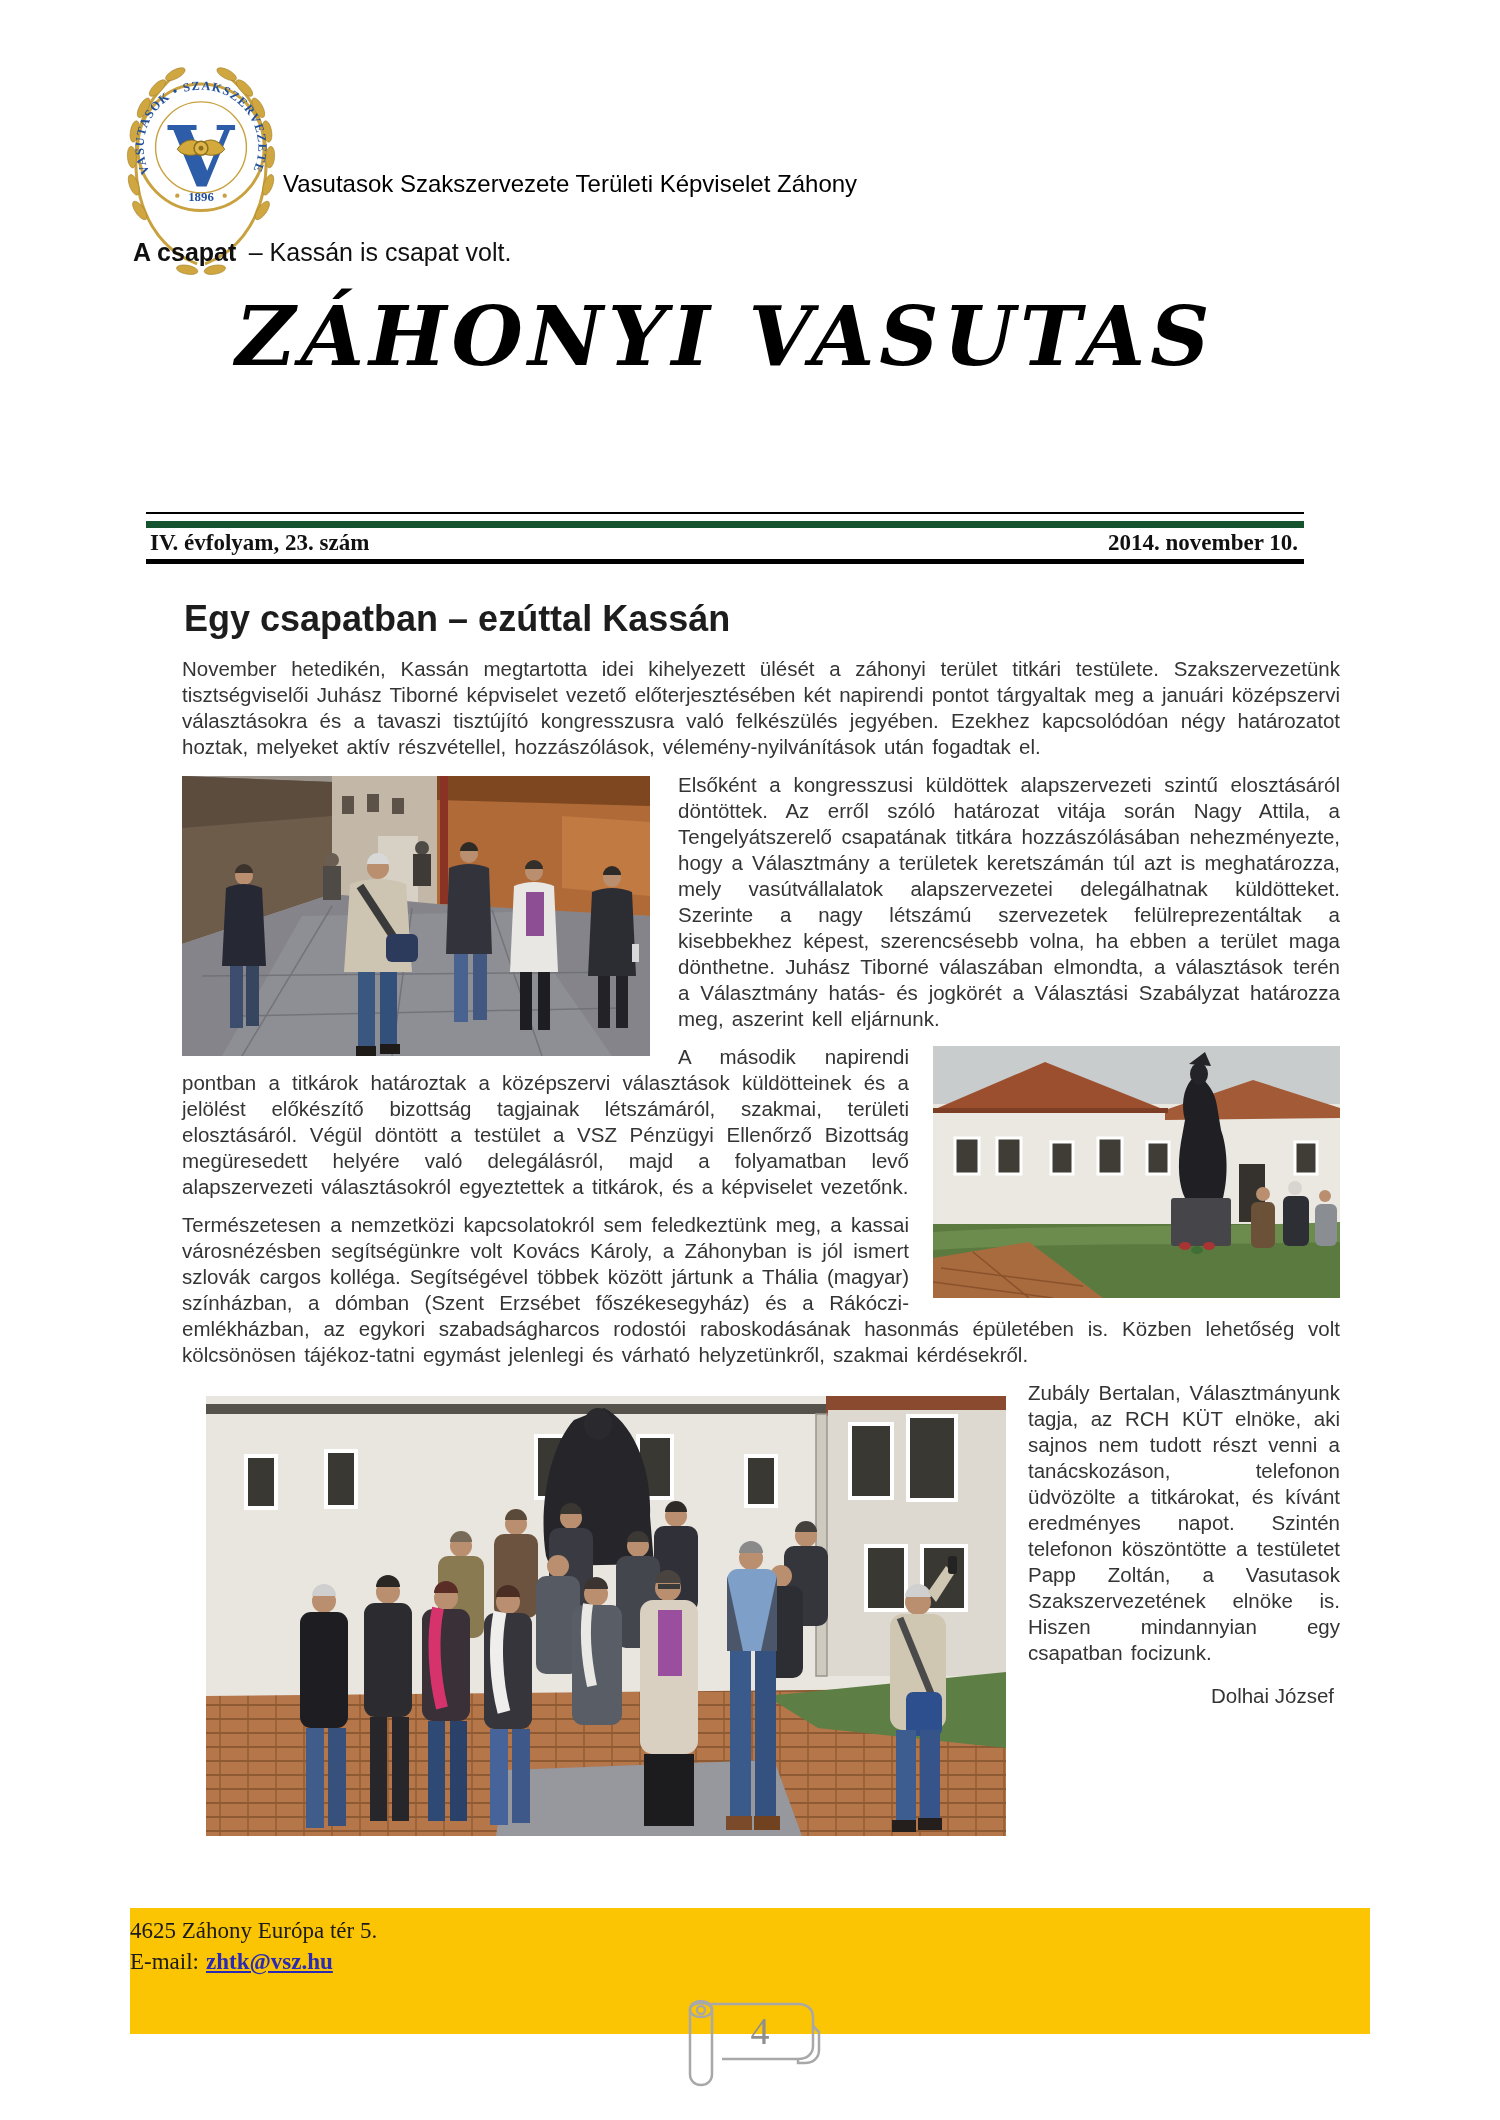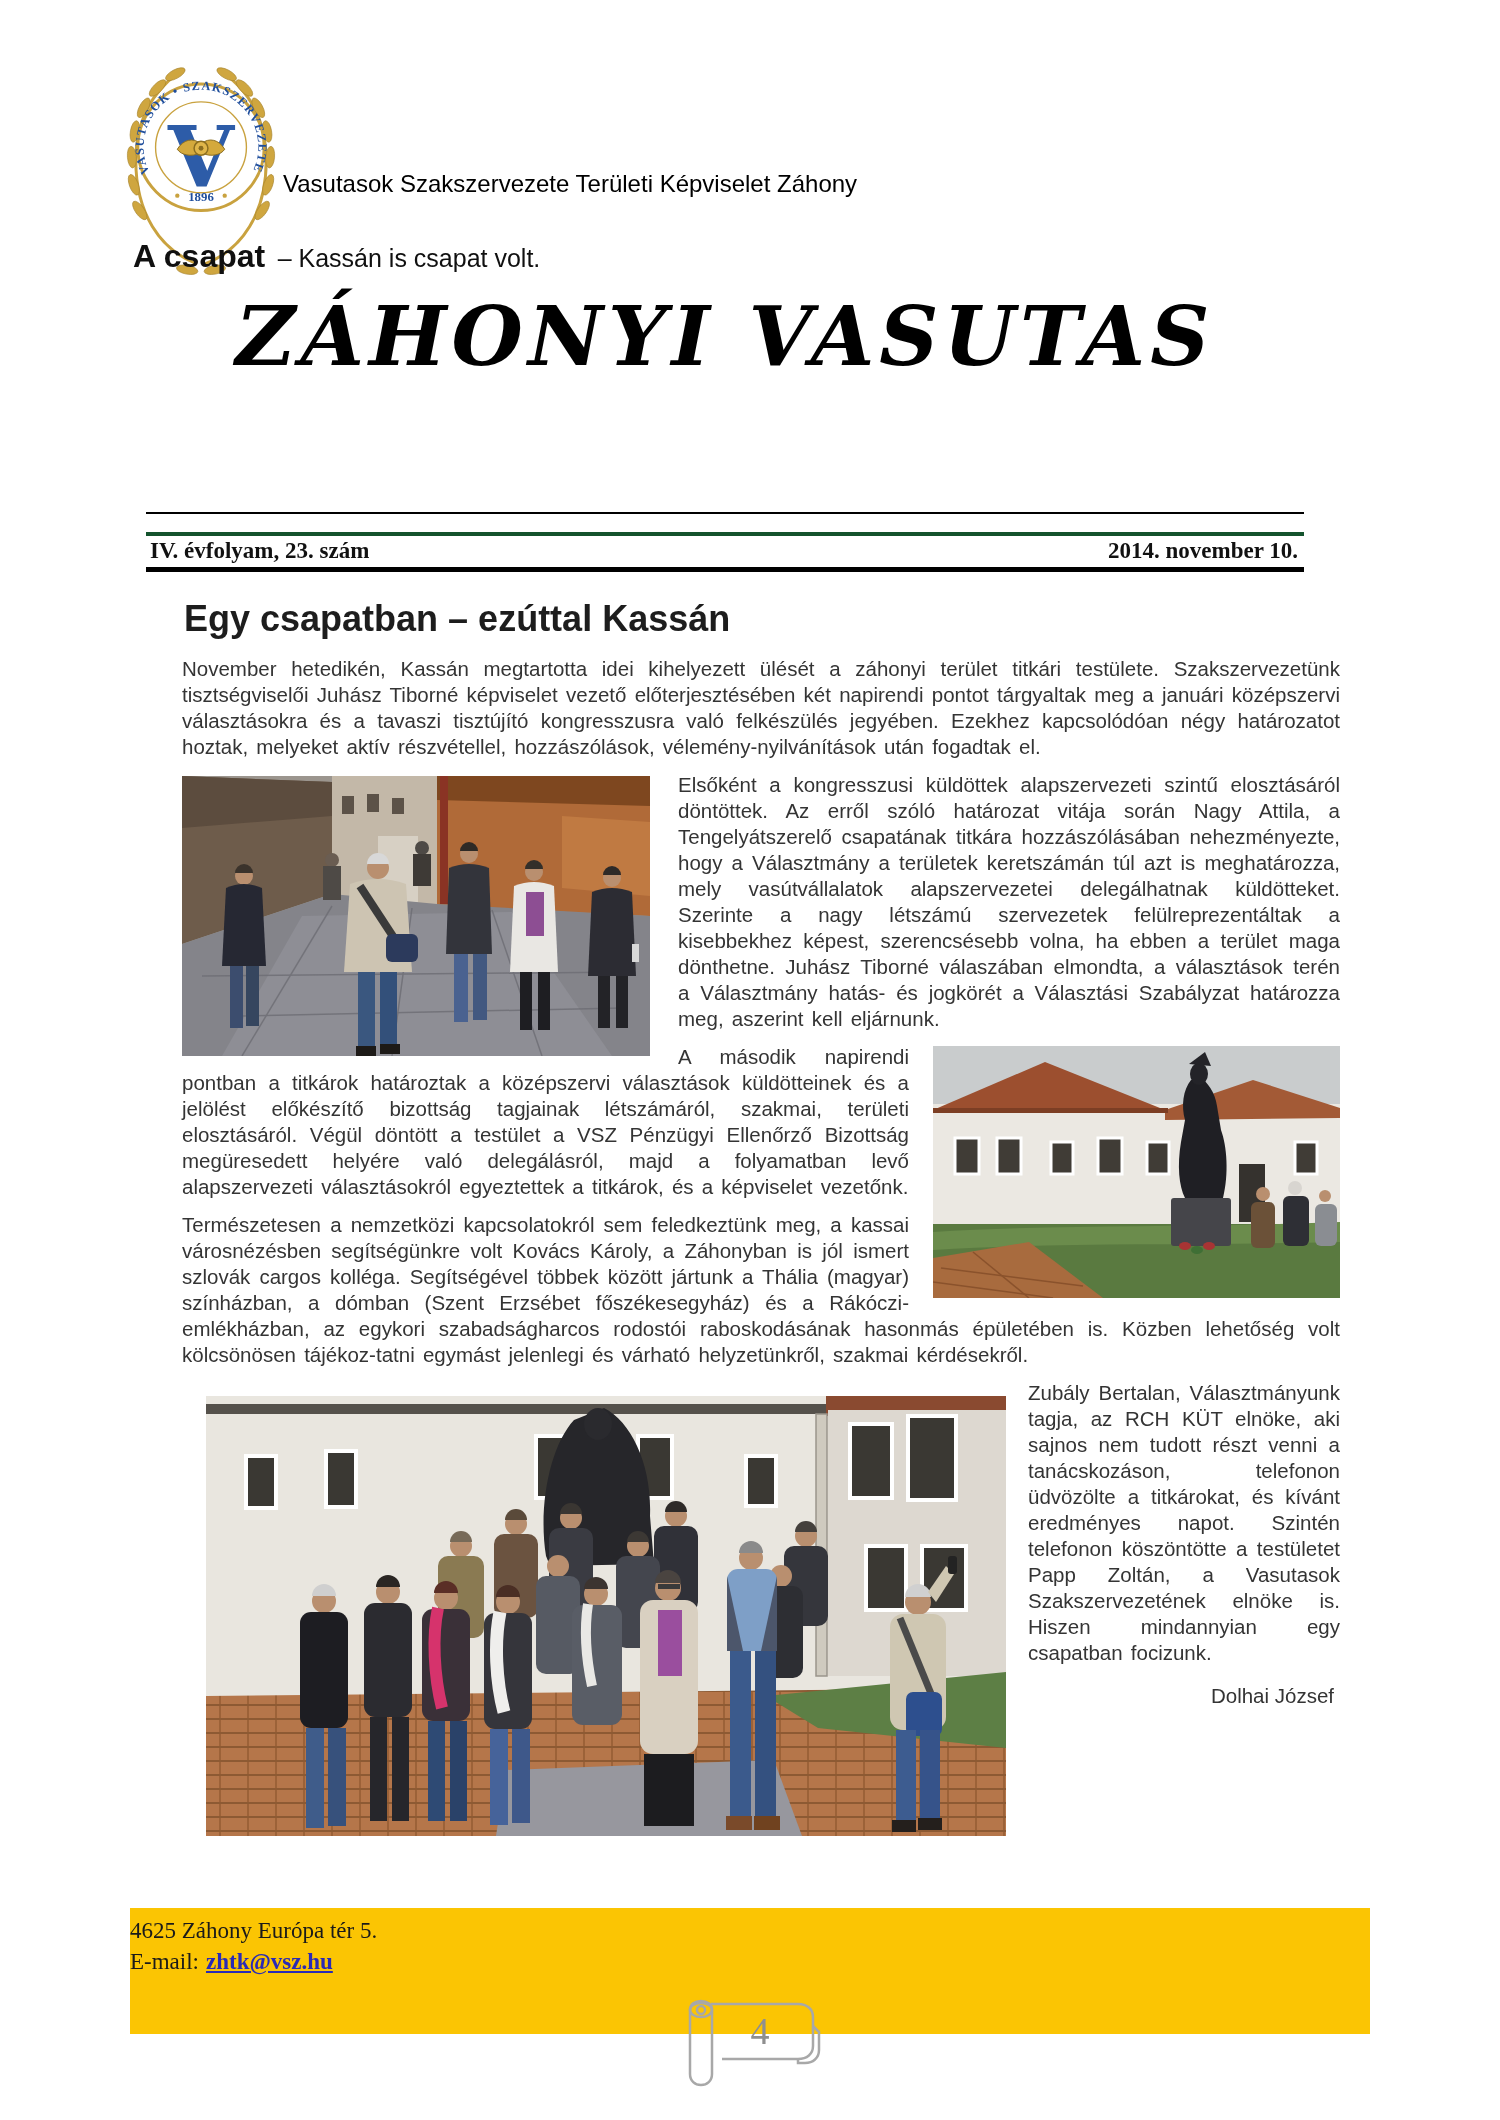--- a/index.html
+++ b/index.html
@@ -4,27 +4,27 @@
 <style>
   html,body{margin:0;padding:0;background:#ffffff;}
   #page{position:relative;width:1500px;height:2120px;background:#ffffff;overflow:hidden;
         font-family:"Liberation Sans",sans-serif;color:#333;}
 
   
   #logo{position:absolute;left:122px;top:50px;width:158px;height:238px;}
   .org-header{position:absolute;left:283px;top:170px;width:1100px;
               font-family:Liberation Sans, sans-serif;font-size:24px;color:#000000;white-space:nowrap;}
   .intro{position:absolute;left:133px;top:238px;white-space:nowrap;color:#101010;}
-  .intro .b{font-weight:bold;font-size:32px;}
+  .intro .b{font-weight:bold;font-size:25px;}
   .intro .r{font-size:25px;margin-left:8px;}
   .masthead{position:absolute;left:146px;top:288px;width:1158px;text-align:center;
             font-family:"DejaVu Serif",serif;font-style:italic;font-weight:bold;
             font-size:82px;letter-spacing:5px;color:#000000;white-space:nowrap;}
   .issue-bar{position:absolute;left:146px;top:512px;width:1158px;border-top:2px solid #000;}
-  .issue-inner{margin-top:18px;border-top:4px solid #14532d;border-bottom:5px solid #000;
+  .issue-inner{margin-top:7px;border-top:7px solid #14532d;border-bottom:5px solid #000;
                display:flex;justify-content:space-between;align-items:baseline;
                font-family:"Liberation Serif",serif;font-weight:bold;font-size:23px;color:#111;
                padding:2px 6px 3px 4px;}
 
   
   .article{position:absolute;left:146px;top:590px;width:1158px;margin-left:36px;}
   .headline{font-size:36px;font-weight:bold;color:#1d1d1d;margin:8px 0 16px 2px;letter-spacing:0;}
   .article p{margin:0 0 12px;font-size:20.5px;line-height:26px;text-align:justify;
              word-spacing:2.5px;color:#343434;}
   .photo{overflow:hidden;}

